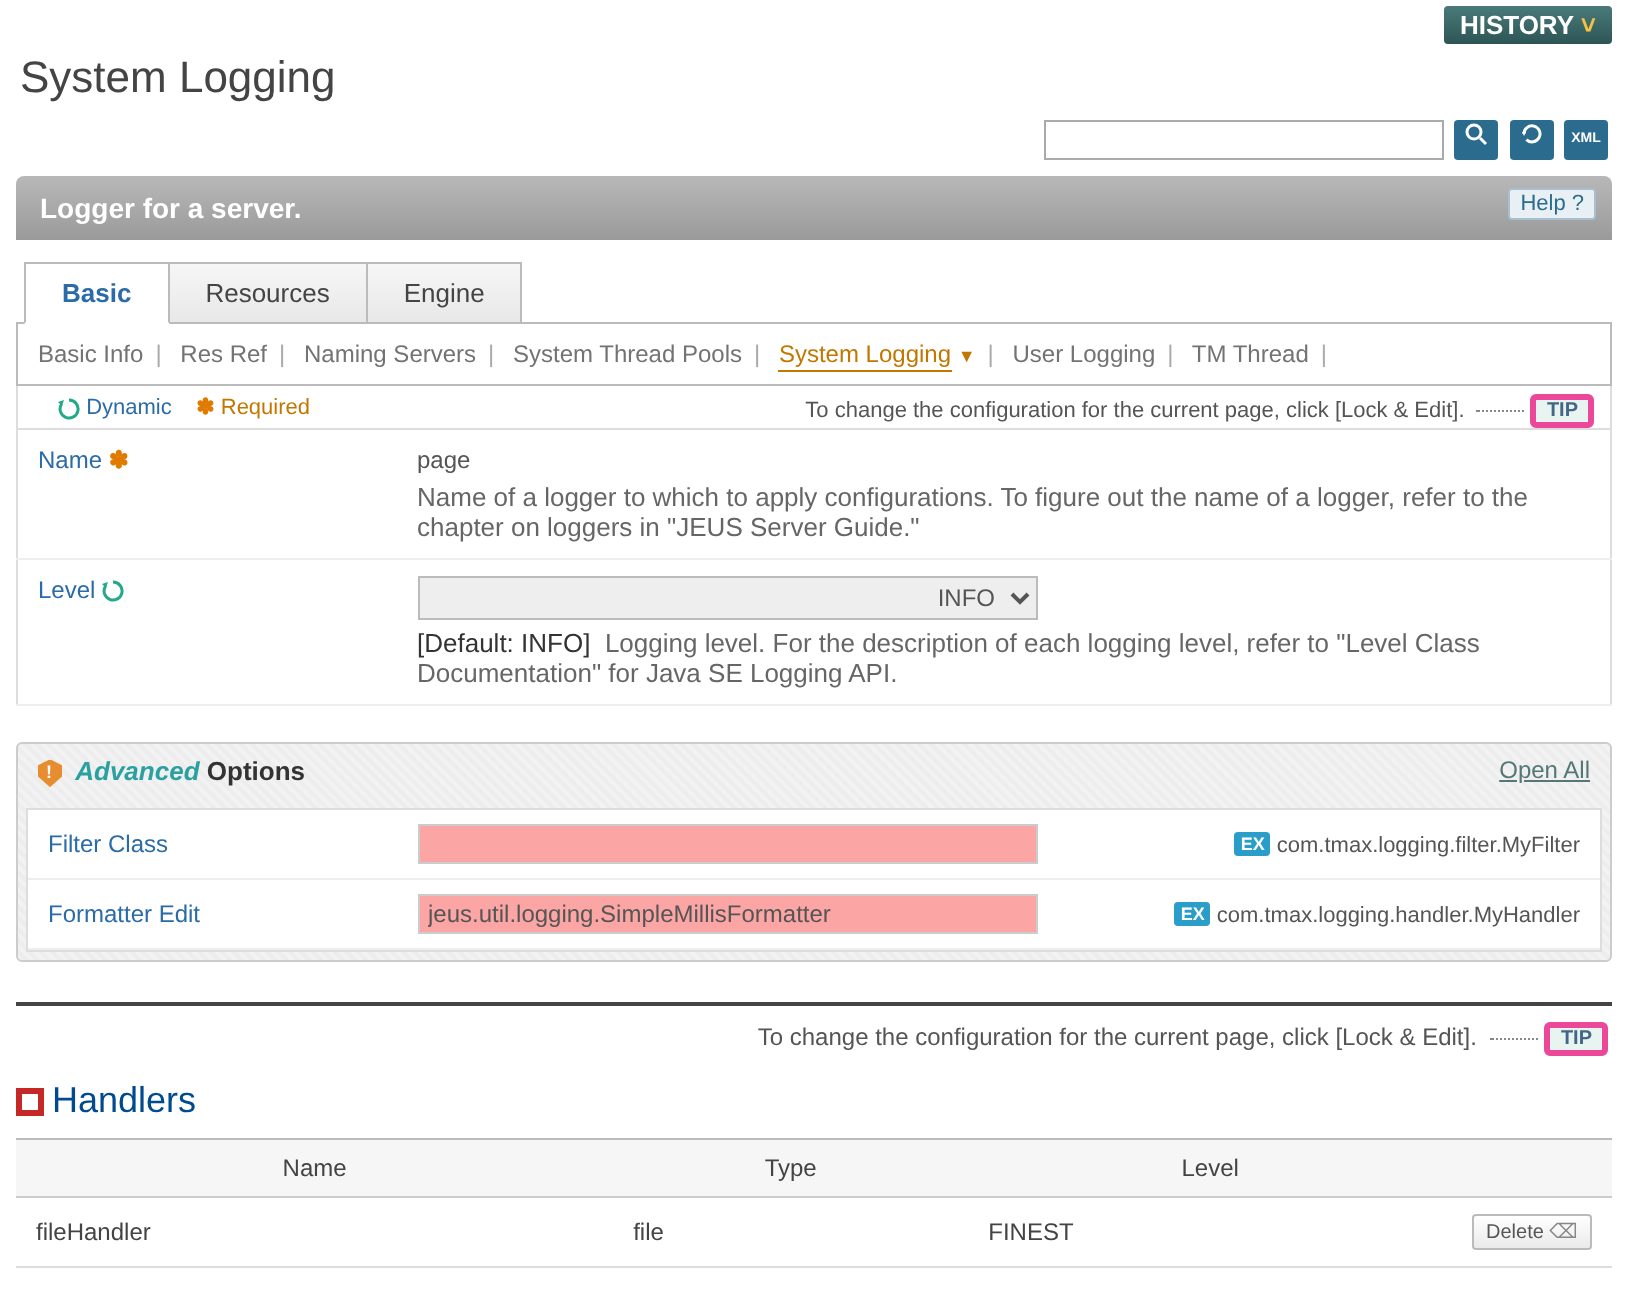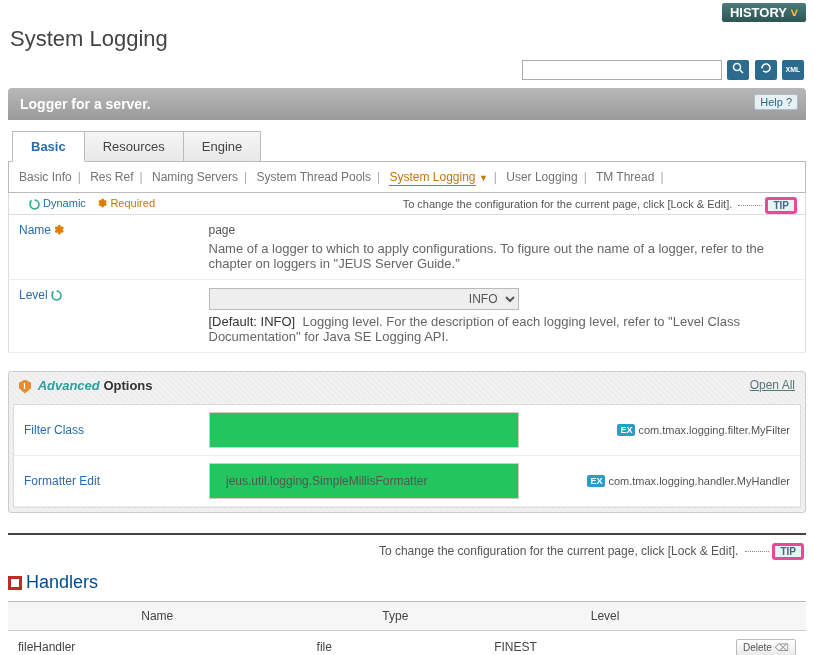--- a/index.html
+++ b/index.html
@@ -77,21 +77,21 @@
   .adv-header { padding: 6px 10px; font-size: 13px; color: #333; position: relative; }
   .adv-header .adv-word { color: #2aa0a0; font-style: italic; font-weight: bold; }
   .adv-header .opt-word { font-weight: bold; }
   .adv-header .shield { display: inline-block; width: 12px; height: 14px; background: #e88c30; clip-path: polygon(50% 0,100% 22%,100% 62%,50% 100%,0 62%,0 22%); vertical-align: middle; margin-right: 3px; position:relative; }
   .adv-header .shield::after{ content:"!"; color:#fff; font-size:9px; font-weight:bold; position:absolute; left:4px; top:1px;}
   .open-all { position: absolute; right: 10px; top: 6px; color: #577; text-decoration: underline; font-size: 12px; }
   .adv-body { background: #fff; margin: 4px; border: 1px solid #ddd; }
   .adv-table { width: 100%; border-collapse: collapse; }
   .adv-table td { padding: 7px 10px; border-bottom: 1px solid #eee; font-size: 12px; vertical-align: middle; }
   .adv-table td.label { width: 185px; color: #2a6ba8; }
-  .adv-table .text-input { width: 310px; background: #22c55e; border: 1px solid #ccc; height: 36px; padding: 0 16px; color:#555; font-size:12px;}
+  .adv-table .text-input { width: 310px; background: #fca5a5; border: 1px solid #ccc; height: 20px; padding: 0 4px; color:#555; font-size:12px;}
   .ex-chip { display:inline-block; background:#2a9dc8; color:#fff; font-size:9px; font-weight:bold; padding:1px 3px; border-radius:2px; vertical-align:middle; margin-right:3px; }
   .ex-text { color:#555; font-size:11px; }
   .ex-cell { text-align:right; padding-left: 40px !important; }
 
   .hr-heavy { border: none; border-top: 2px solid #444; margin: 20px 8px 0 8px; }
   
   .config-msg { text-align: right; padding: 8px 10px 4px 0; color:#555; font-size: 12px; }
   
   .handlers-block { margin: 6px 8px; }
   .handlers-title { font-size: 18px; color: #004a90; padding: 2px 0 8px 0; }

